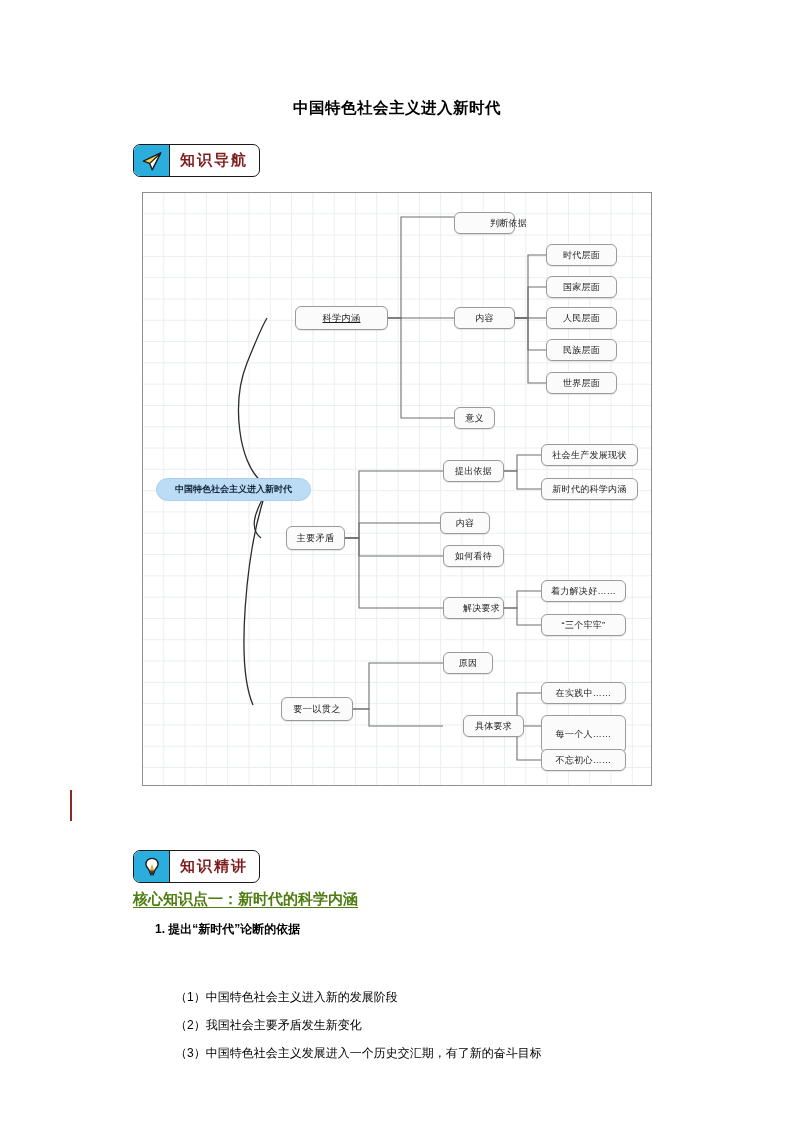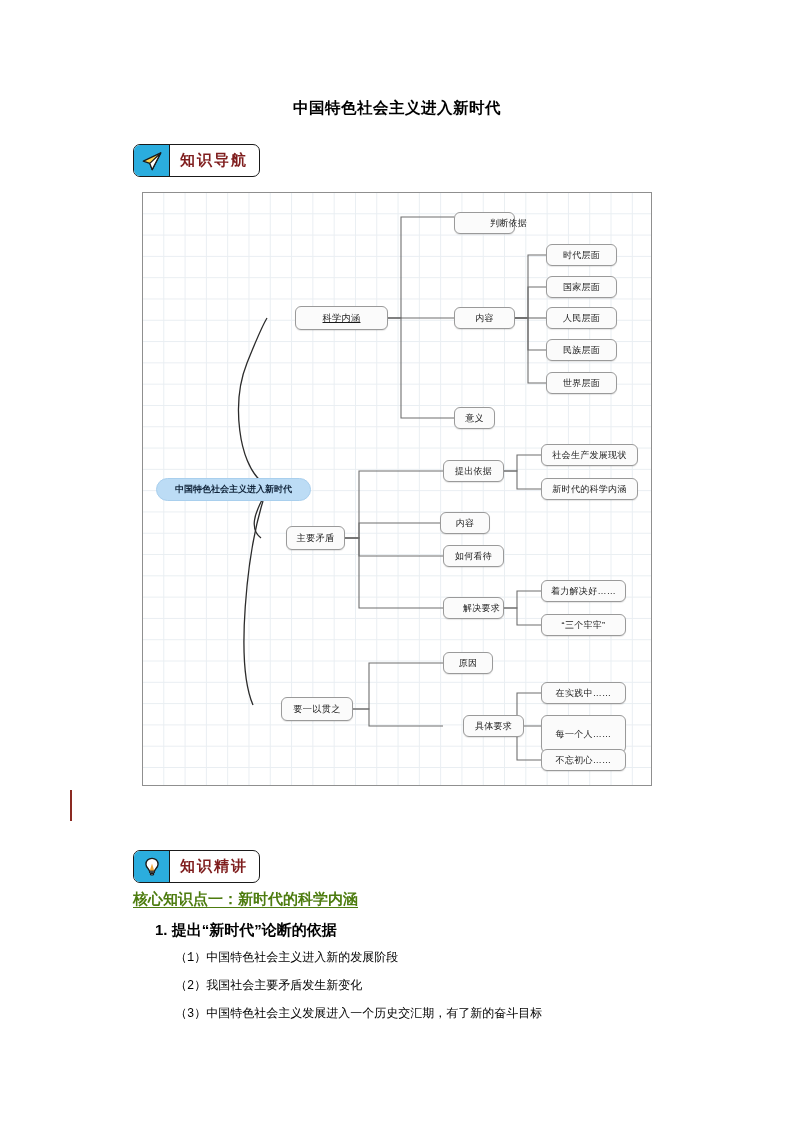--- a/index.html
+++ b/index.html
@@ -74,26 +74,26 @@
   }
   .kp-head{
     position:absolute;left:133px;top:890px;
     font-family:"Liberation Sans","DejaVu Sans",sans-serif;
     font-size:15px;font-weight:bold;color:#4d7c0f;
     text-decoration:underline;text-underline-offset:3px;
   }
   .kp-sub{
     position:absolute;left:155px;top:921px;
     font-family:"Liberation Sans","DejaVu Sans",sans-serif;
-    font-size:15px;font-weight:bold;color:#000;
+    font-size:12px;font-weight:bold;color:#000;
   }
   .kp-item{
     position:absolute;left:175px;
-    font-family:Liberation Mono, monospace;
-    font-size:12px;color:#000;
+    font-family:Liberation Sans, sans-serif;
+    font-size:12px;color:#000;margin-top:40px;
   }
   #kp-item-0{top:949px;}
   #kp-item-1{top:977px;}
   #kp-item-2{top:1005px;}
 </style>
 </head>
 <body>
 
 <div class="doc-title">中国特色社会主义进入新时代</div>
 

